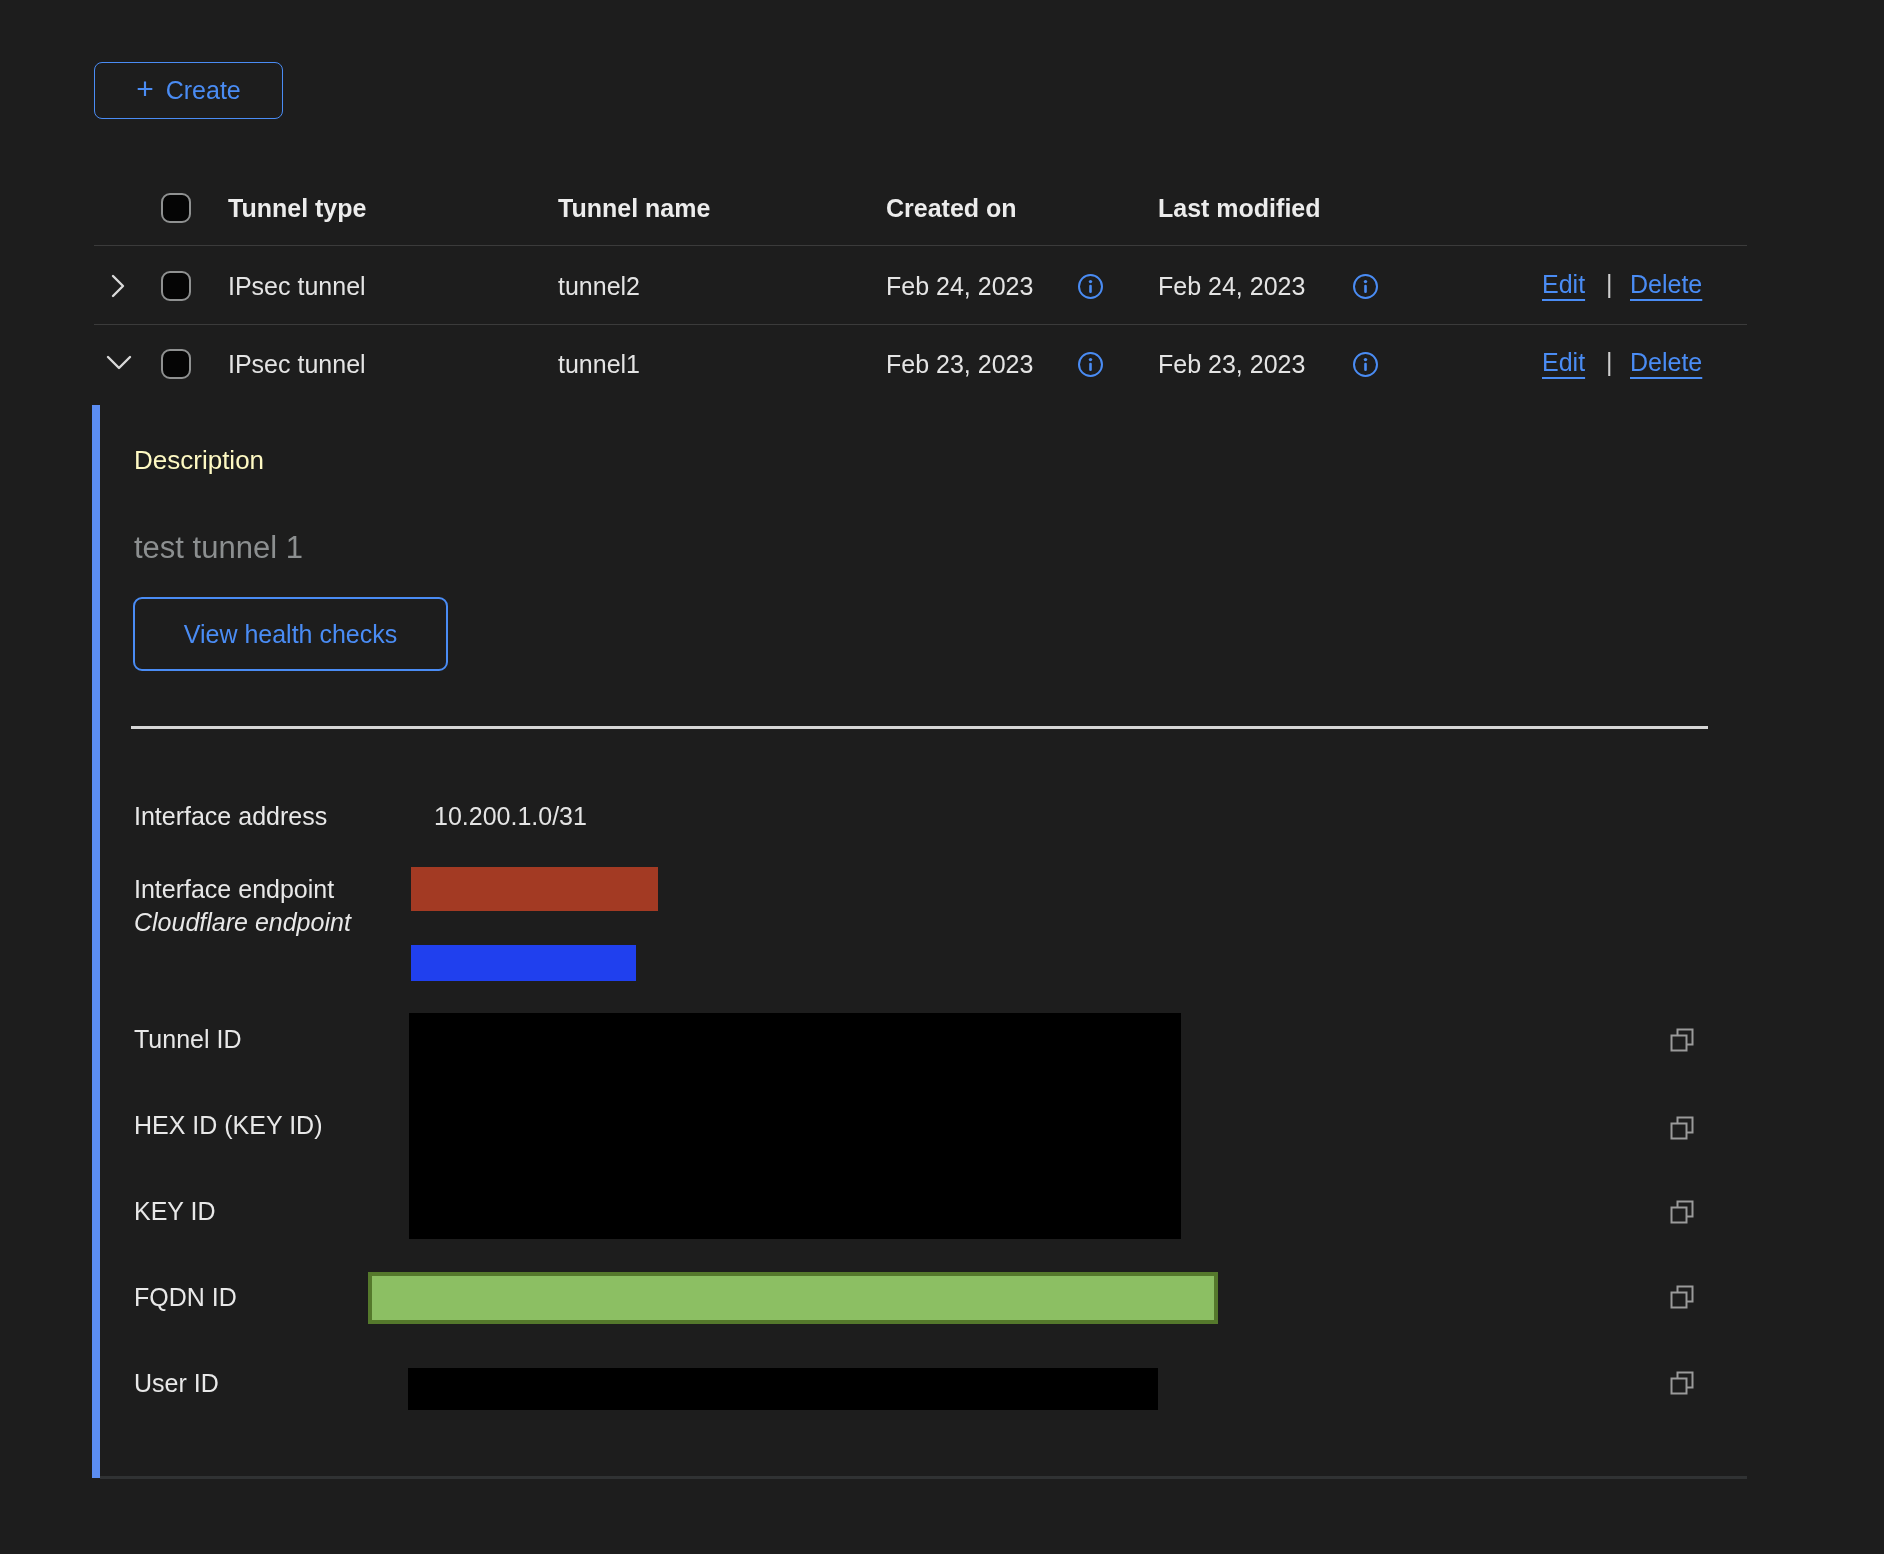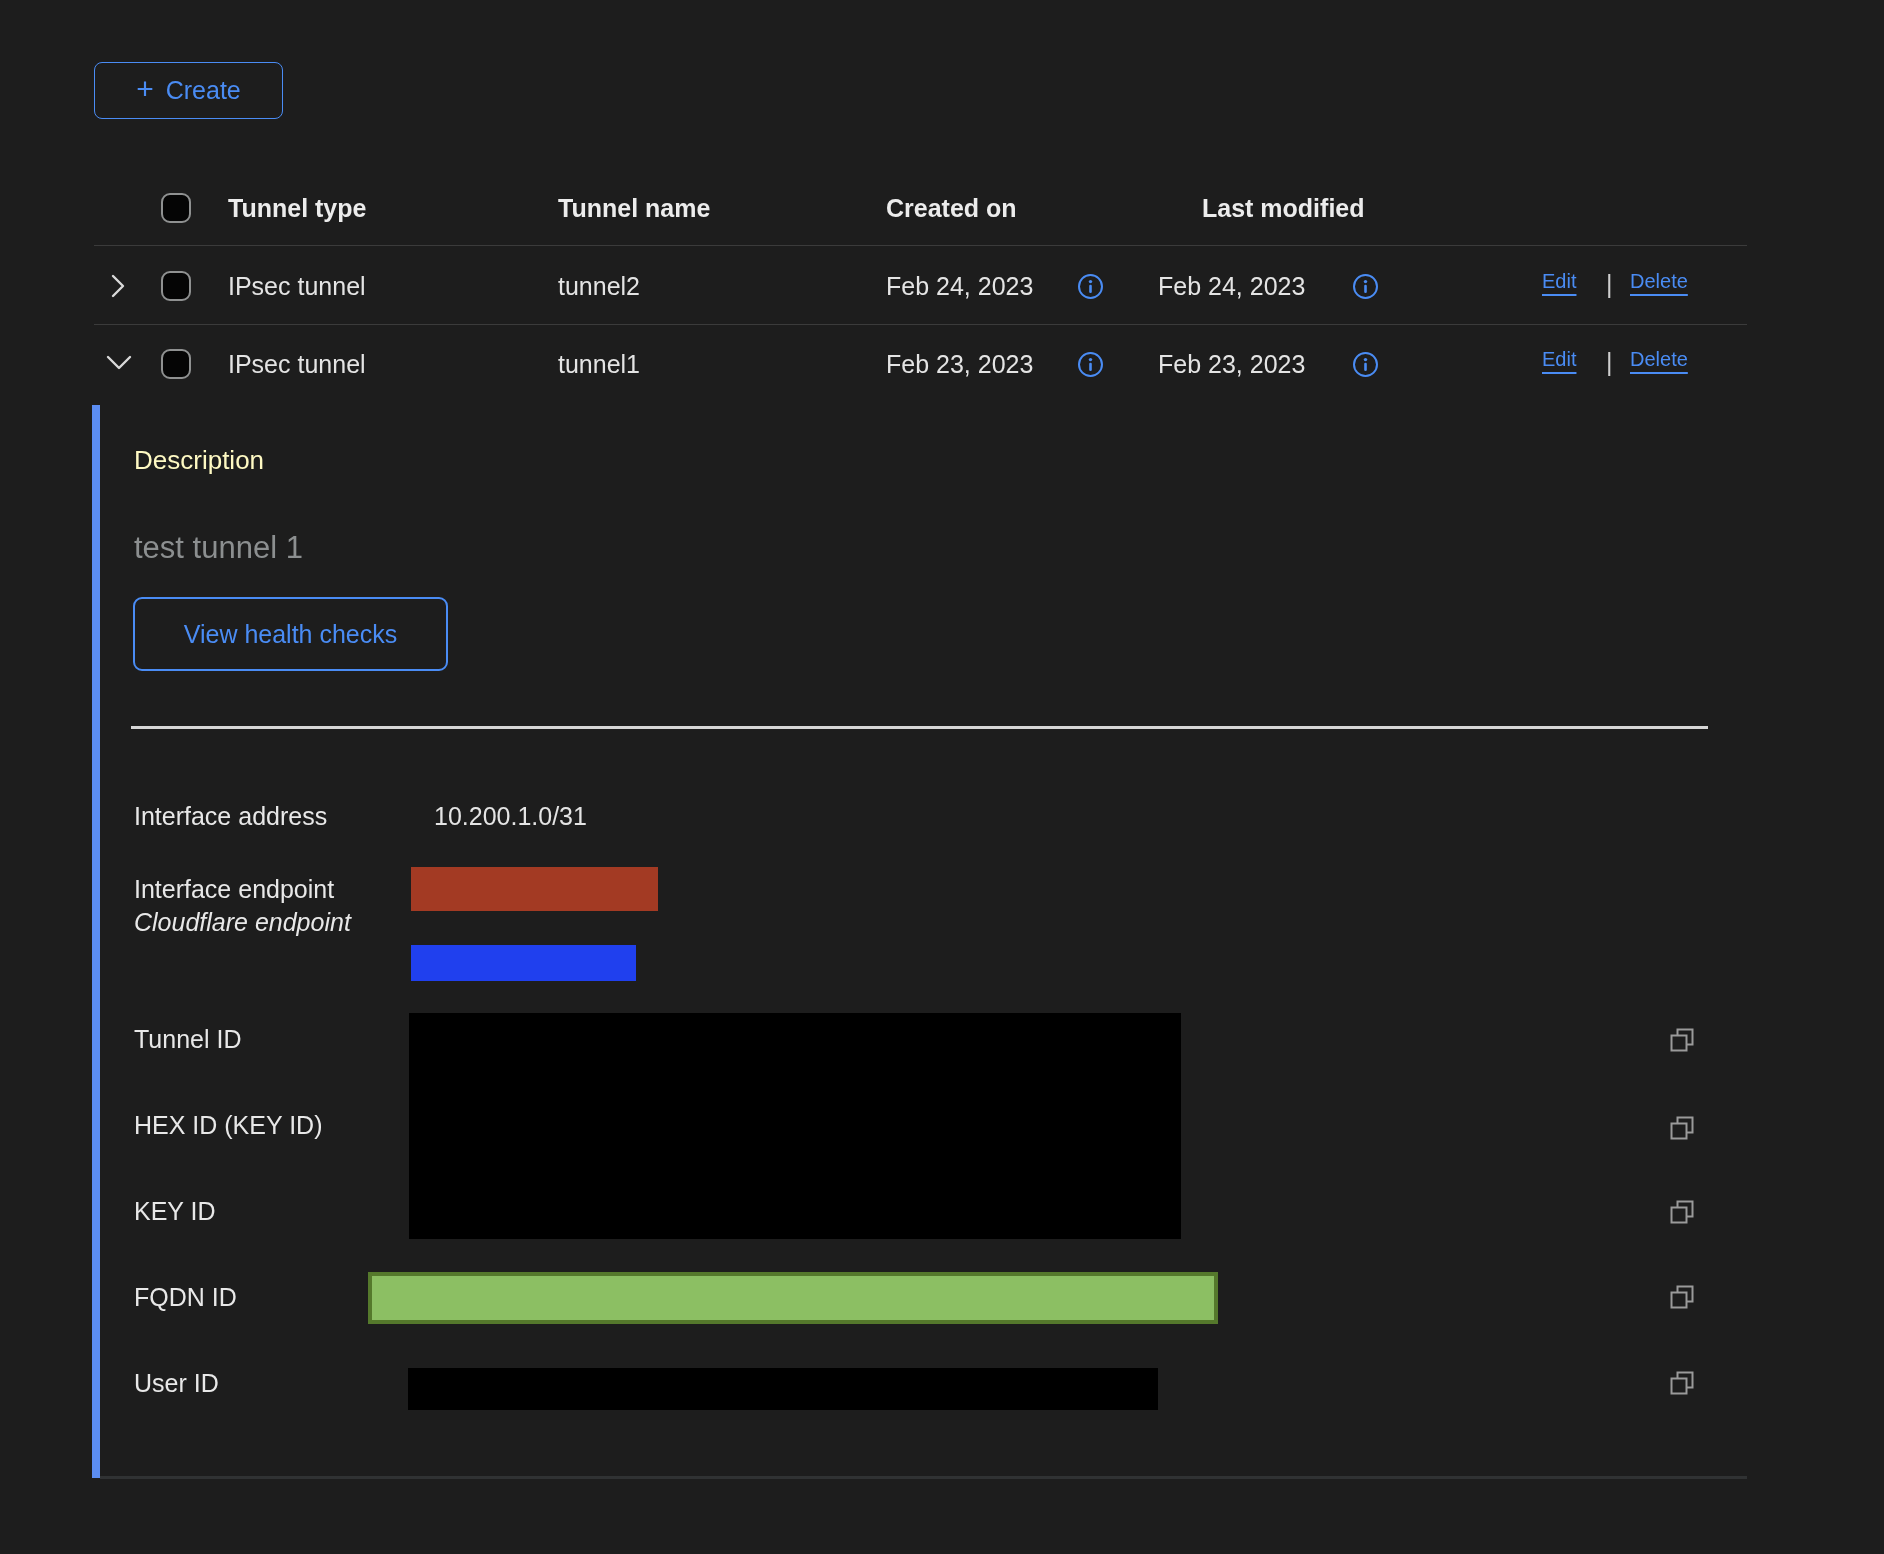--- a/index.html
+++ b/index.html
@@ -27,21 +27,21 @@
   .hdr-cell{font-weight:bold;font-size:25px;color:#ececec;height:32px;display:flex;align-items:center;}
   .cell{font-size:25px;color:#e4e4e4;height:32px;display:flex;align-items:center;}
   .divider{height:1px;background:#3b3b3b;}
   .checkbox{
     width:30px;height:30px;border:2px solid #8f9191;border-radius:9px;
     background:#050505;box-sizing:border-box;cursor:pointer;
   }
   .chev{cursor:pointer;display:block;}
   .info-icon{cursor:pointer;display:block;}
   .link{
-    font-size:20px;color:#4a8cf4;text-decoration:underline;
+    font-size:25px;color:#4a8cf4;text-decoration:underline;
     text-underline-offset:6px;text-decoration-thickness:2px;cursor:pointer;
   }
   .pipe{font-size:25px;color:#cfcfcf;}
 
   
   .panel-bar{left:92px;top:405px;width:8px;height:1073px;background:#5b8df2;}
   .desc-label{left:134px;top:445px;font-size:26px;font-weight:500;color:#fef9c3;}
   .desc-value{left:134px;top:530px;font-size:31px;color:#8c8f90;}
   .health-btn{
     left:133px;top:597px;width:315px;height:74px;
@@ -71,21 +71,21 @@
 
 <button class="abs create-btn">
   <span class="plus">+</span>
   <span>Create</span>
 </button>
 
 <div class="abs checkbox" style="left:161px;top:193px;"></div>
 <div class="abs hdr-cell" style="left:228px;top:192px;">Tunnel type</div>
 <div class="abs hdr-cell" style="left:558px;top:192px;">Tunnel name</div>
 <div class="abs hdr-cell" style="left:886px;top:192px;">Created on</div>
-<div class="abs hdr-cell" style="left:1202px;top:192px;">Last modified</div>
+<div class="abs hdr-cell" style="left:1158px;top:192px;">Last modified</div>
 <div class="abs divider" style="left:94px;top:245px;width:1653px;"></div>
 
 <div>
   <svg class="abs chev" style="left:106px;top:270px;" width="24" height="32" viewBox="0 0 24 32">
     <polyline points="7,6 17,16 7,26" fill="none" stroke="#d9d9d9" stroke-width="2.4" stroke-linecap="round" stroke-linejoin="round"></polyline>
   </svg>
   <div class="abs checkbox" style="left:161px;top:271px;"></div>
   <div class="abs cell" style="left:228px;top:270px;">IPsec tunnel</div>
   <div class="abs cell" style="left:558px;top:270px;">tunnel2</div>
   <div class="abs cell" style="left:886px;top:270px;">Feb 24, 2023</div>

